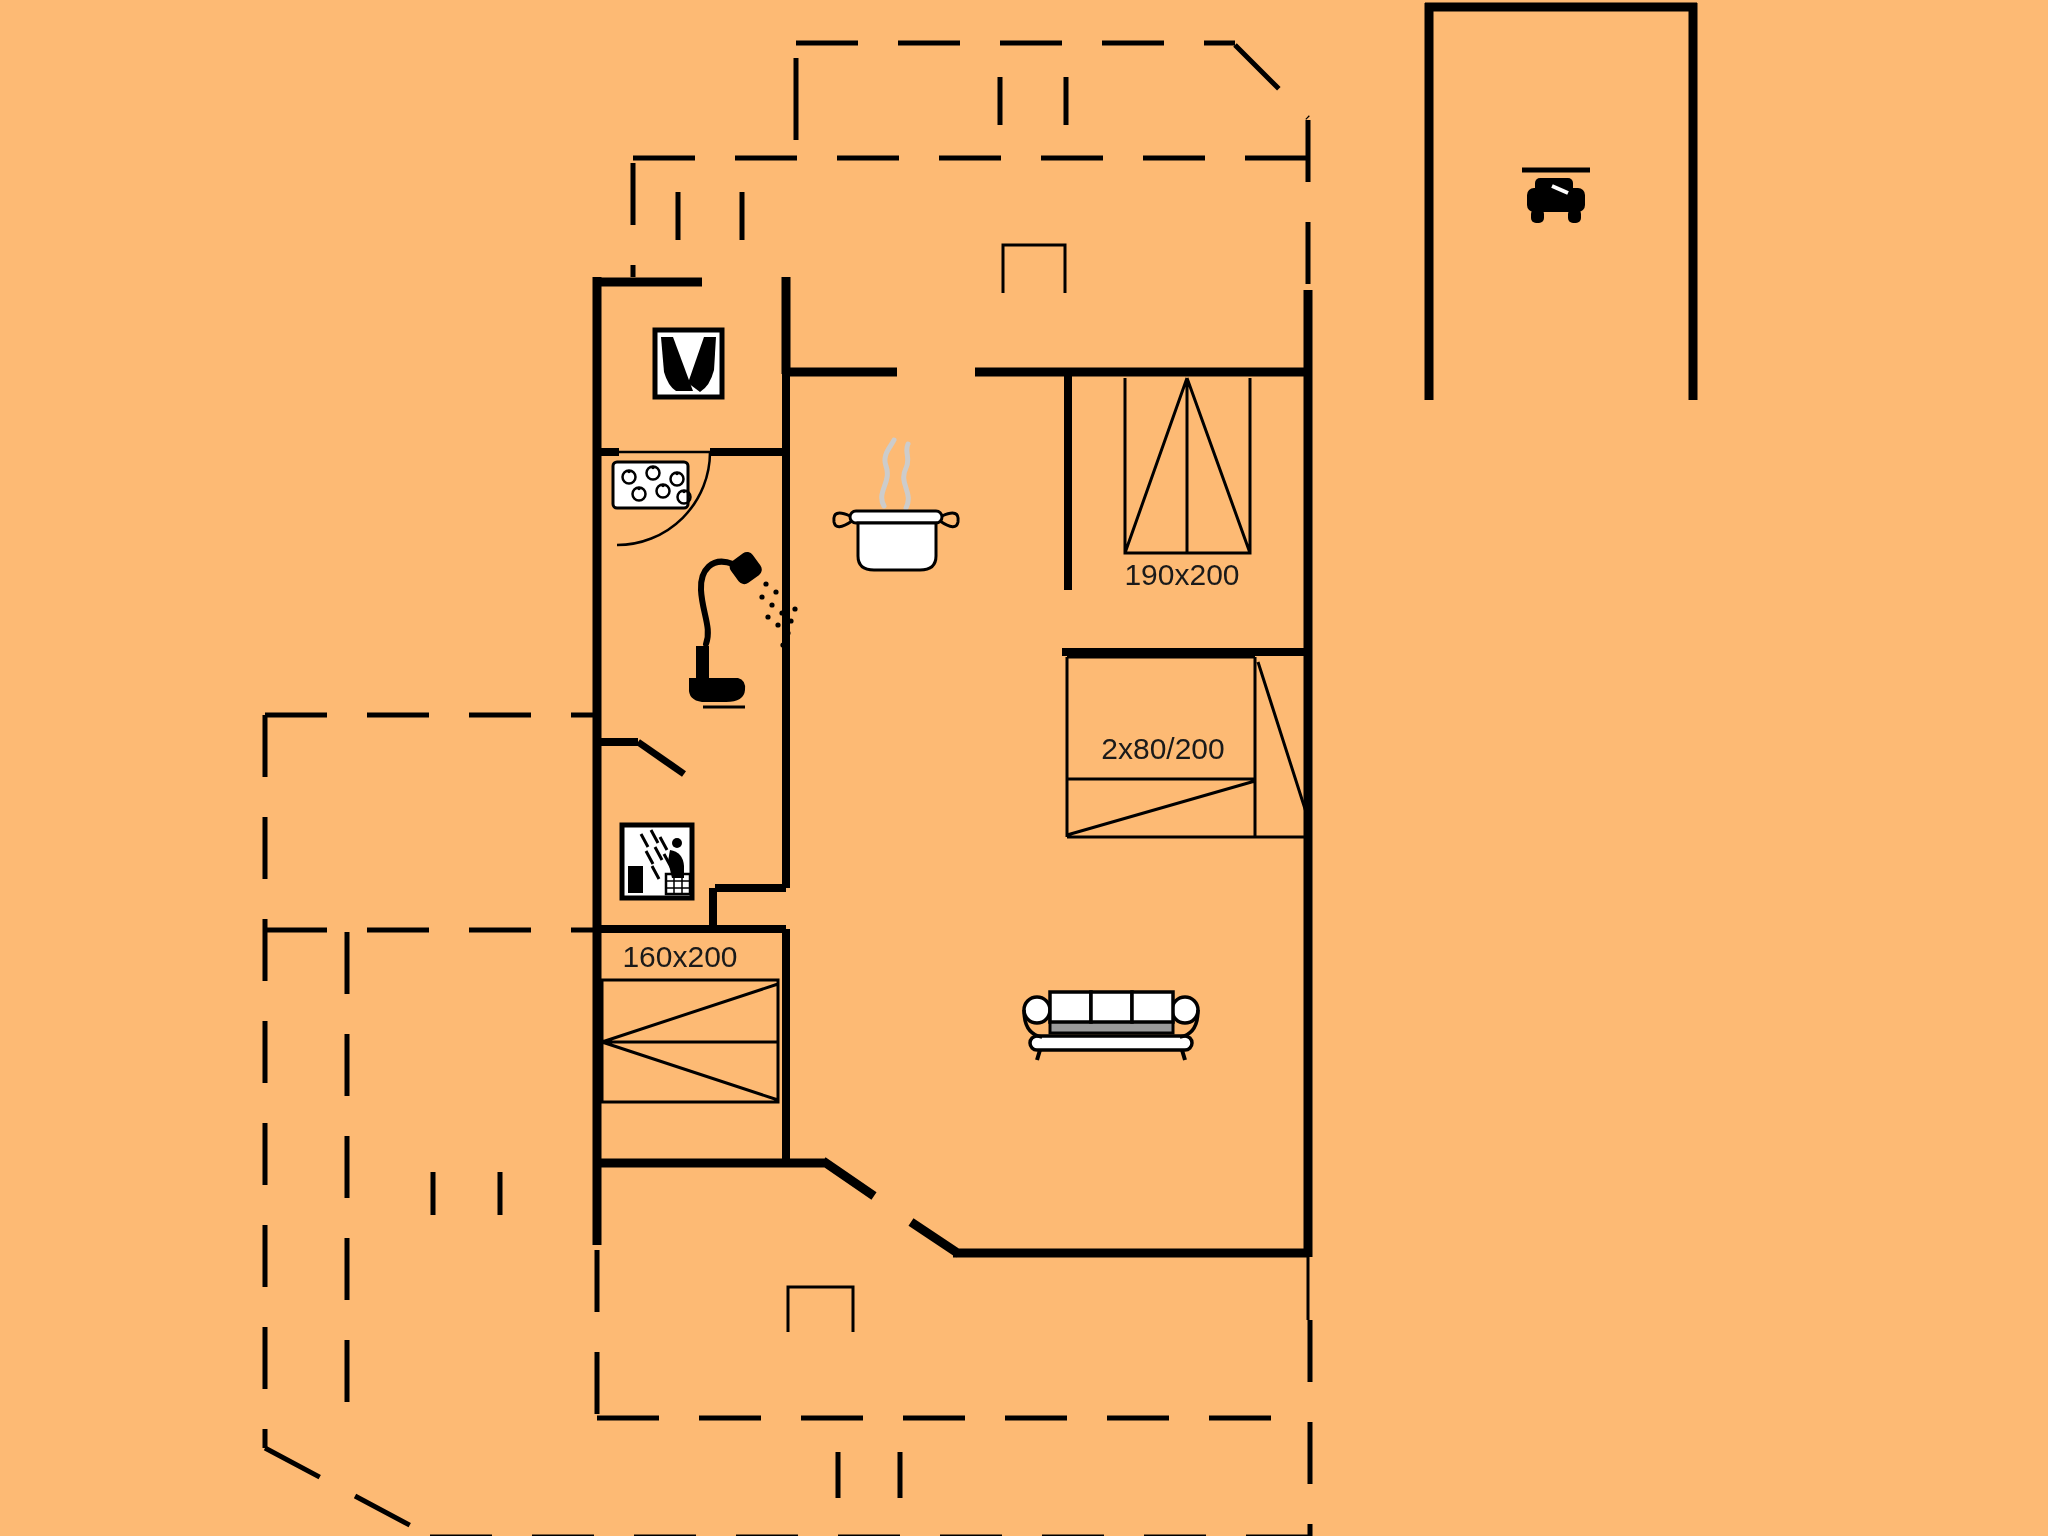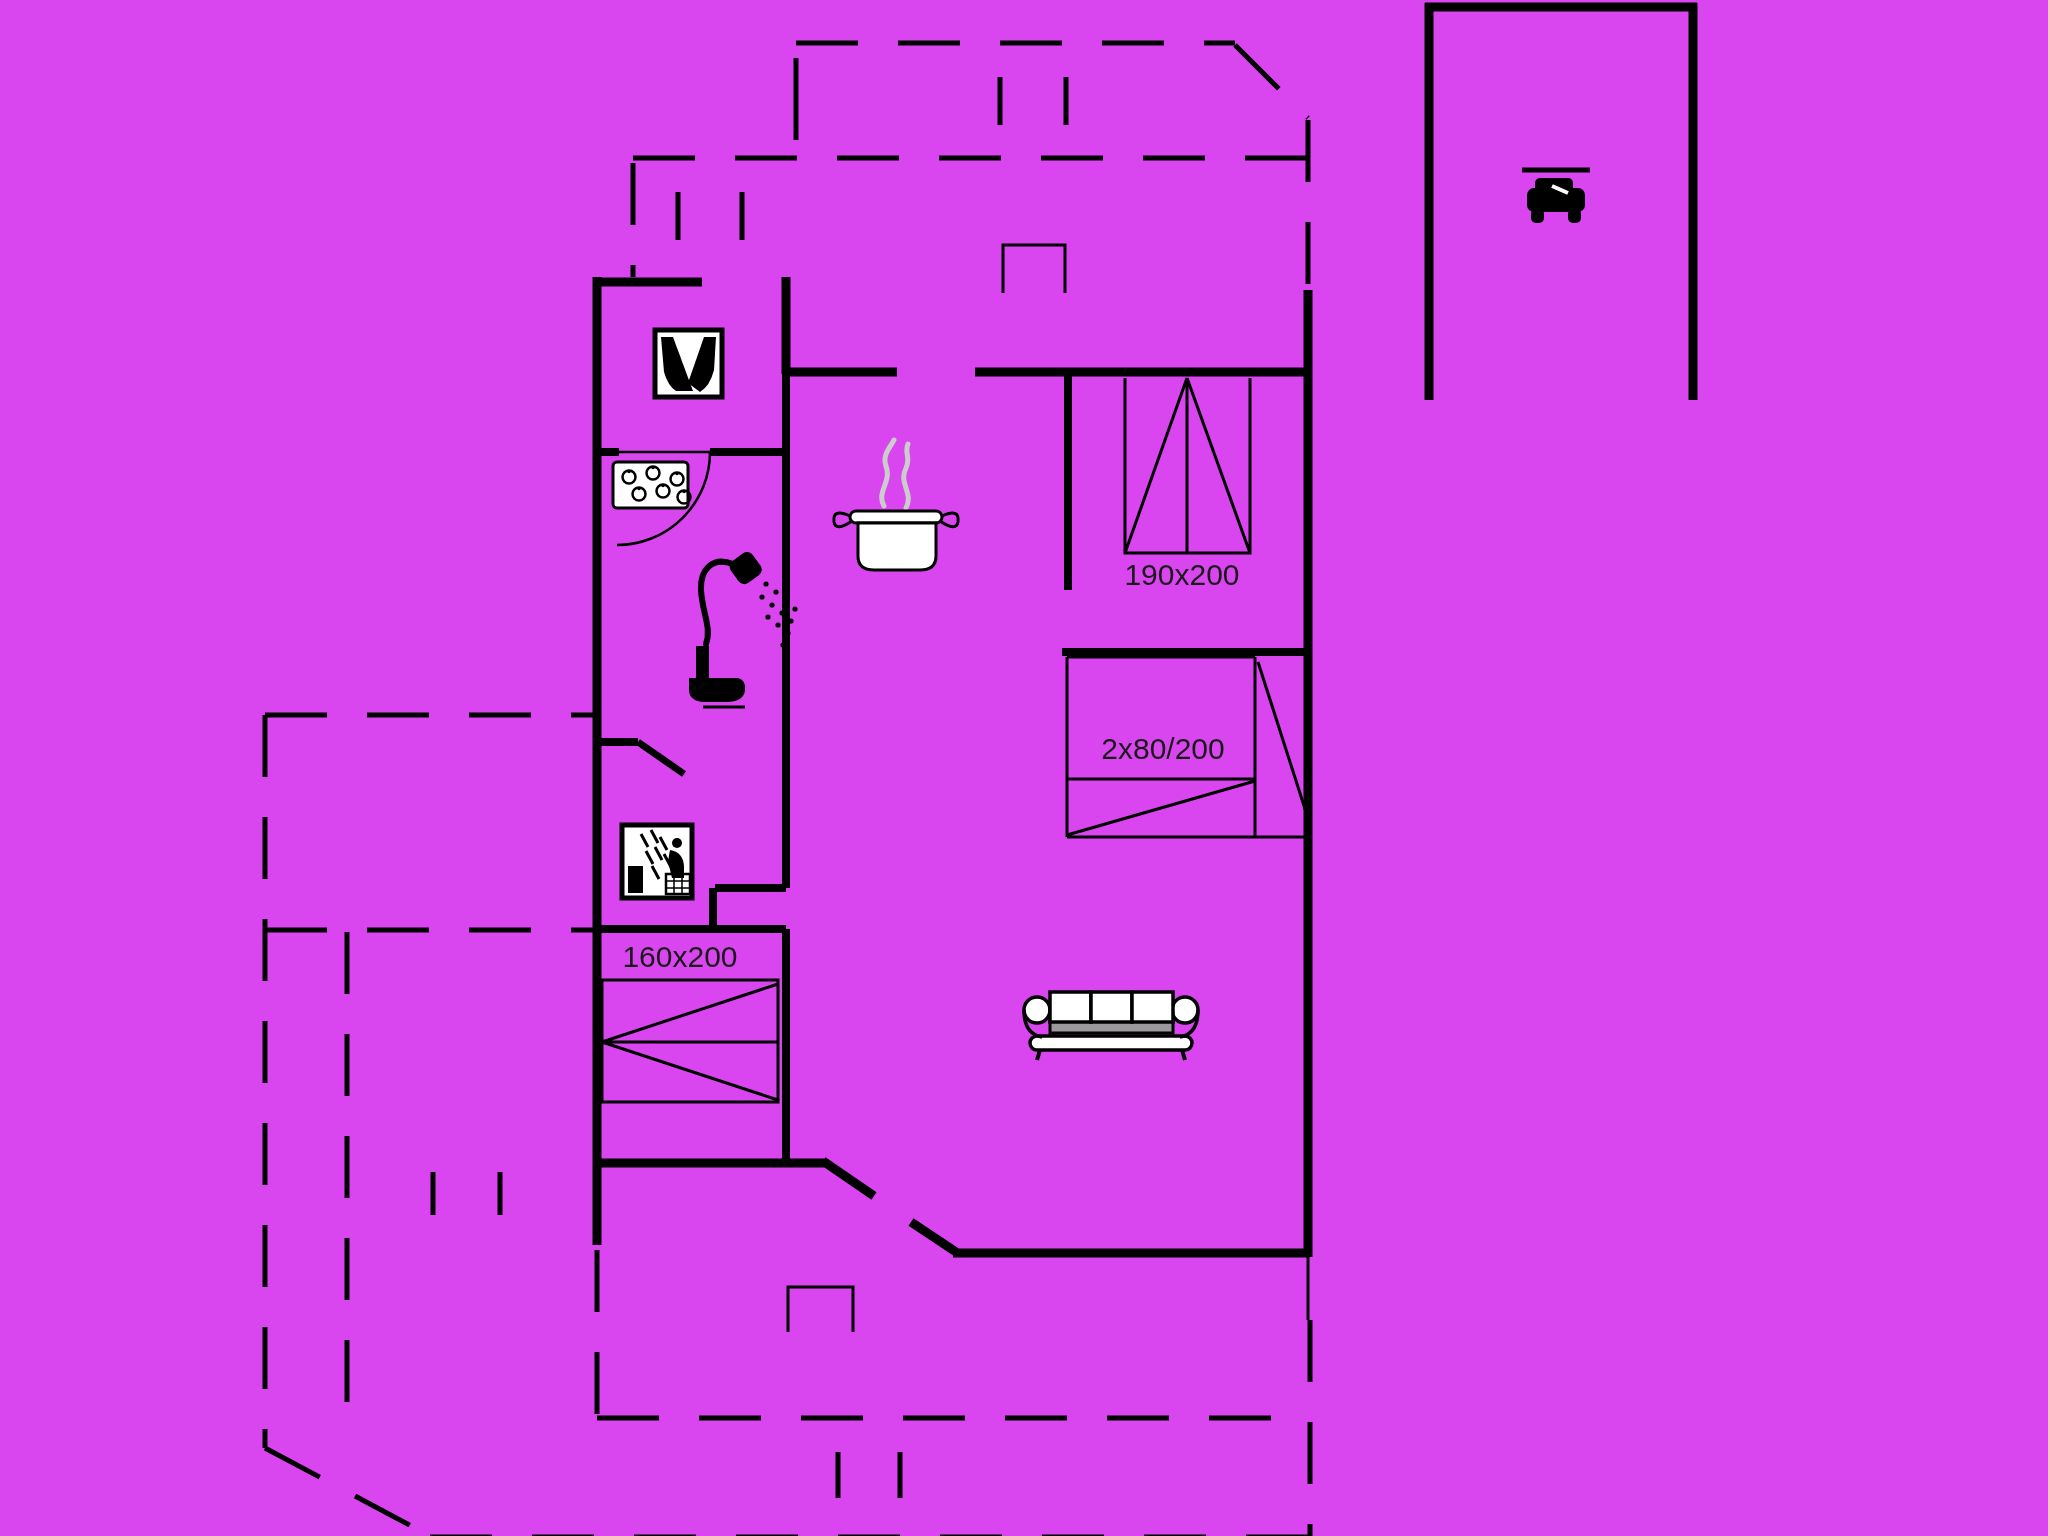--- a/index.html
+++ b/index.html
@@ -1,19 +1,19 @@
 <!DOCTYPE html>
 <html><head>
 <meta charset="utf-8">
 <style>
   html,body{margin:0;padding:0;background:#ffffff;}
   .stage{
     position:relative;
     width:2048px;height:1536px;
-    background:#d946ef;
+    background:#fdba74;
     overflow:hidden;
     font-family:"Liberation Sans", sans-serif;
   }
   svg{position:absolute;left:0;top:0;}
   text{font-family:"Liberation Sans", sans-serif;}
 </style>
 </head>
 <body>
 
 <div class="stage">

